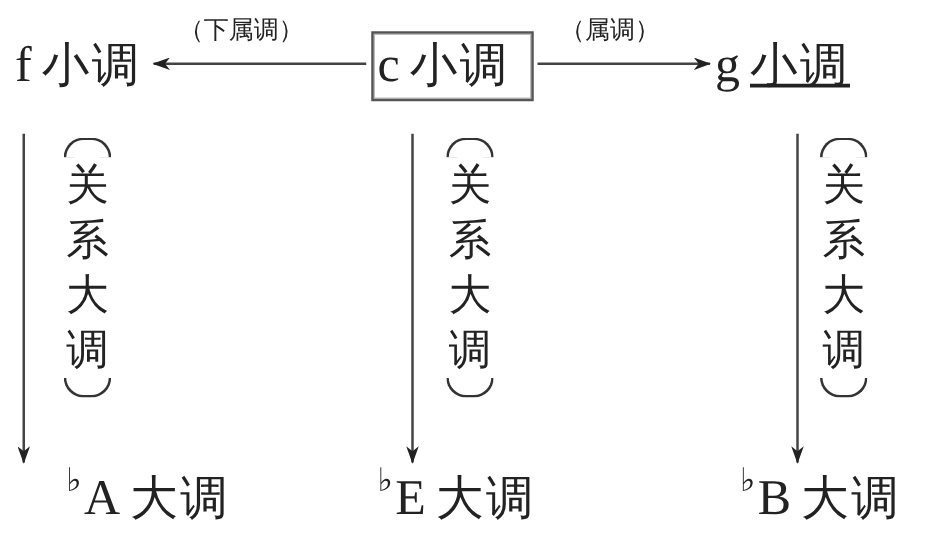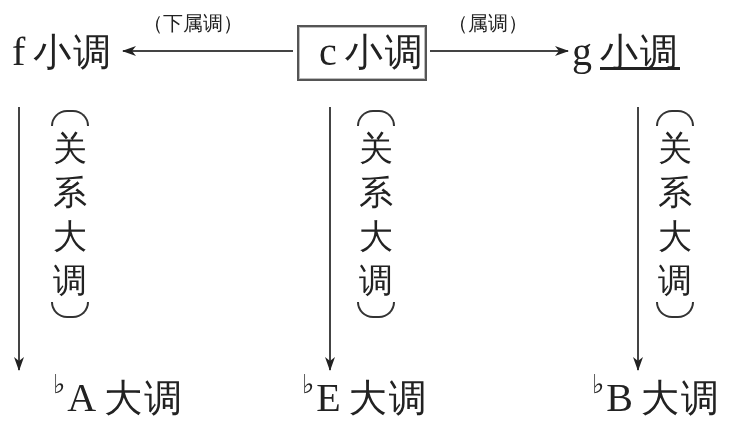--- a/index.html
+++ b/index.html
@@ -37,21 +37,21 @@
   <line x1="638" y1="107" x2="638" y2="370" stroke="#444" stroke-width="2" marker-end="url(#ah)"></line>
 </svg>
 
 <div class="abs key" style="left:12px; top:32px;text-align:right;">
   <span class="letter">f</span><span class="cn">小调</span>
 </div>
 
 <div class="abs hlabel" style="left:143px; top:10px;">（下属调）</div>
 
 <div class="abs box" style="left:297px; top:25px; width:126px; height:52px;"></div>
-<div class="abs key" style="left:319px; top:32px;">
+<div class="abs key" style="left:302px; top:32px;">
   <span class="letter">c</span><span class="cn">小调</span>
 </div>
 
 <div class="abs hlabel" style="left:448px; top:10px;">（属调）</div>
 
 <div class="abs key" style="left:572px; top:32px;text-decoration:underline;">
   <span class="letter">g</span><span class="cn">小调</span>
 </div>
 
 <div class="abs vlabel" style="left:50px; top:110px;">

